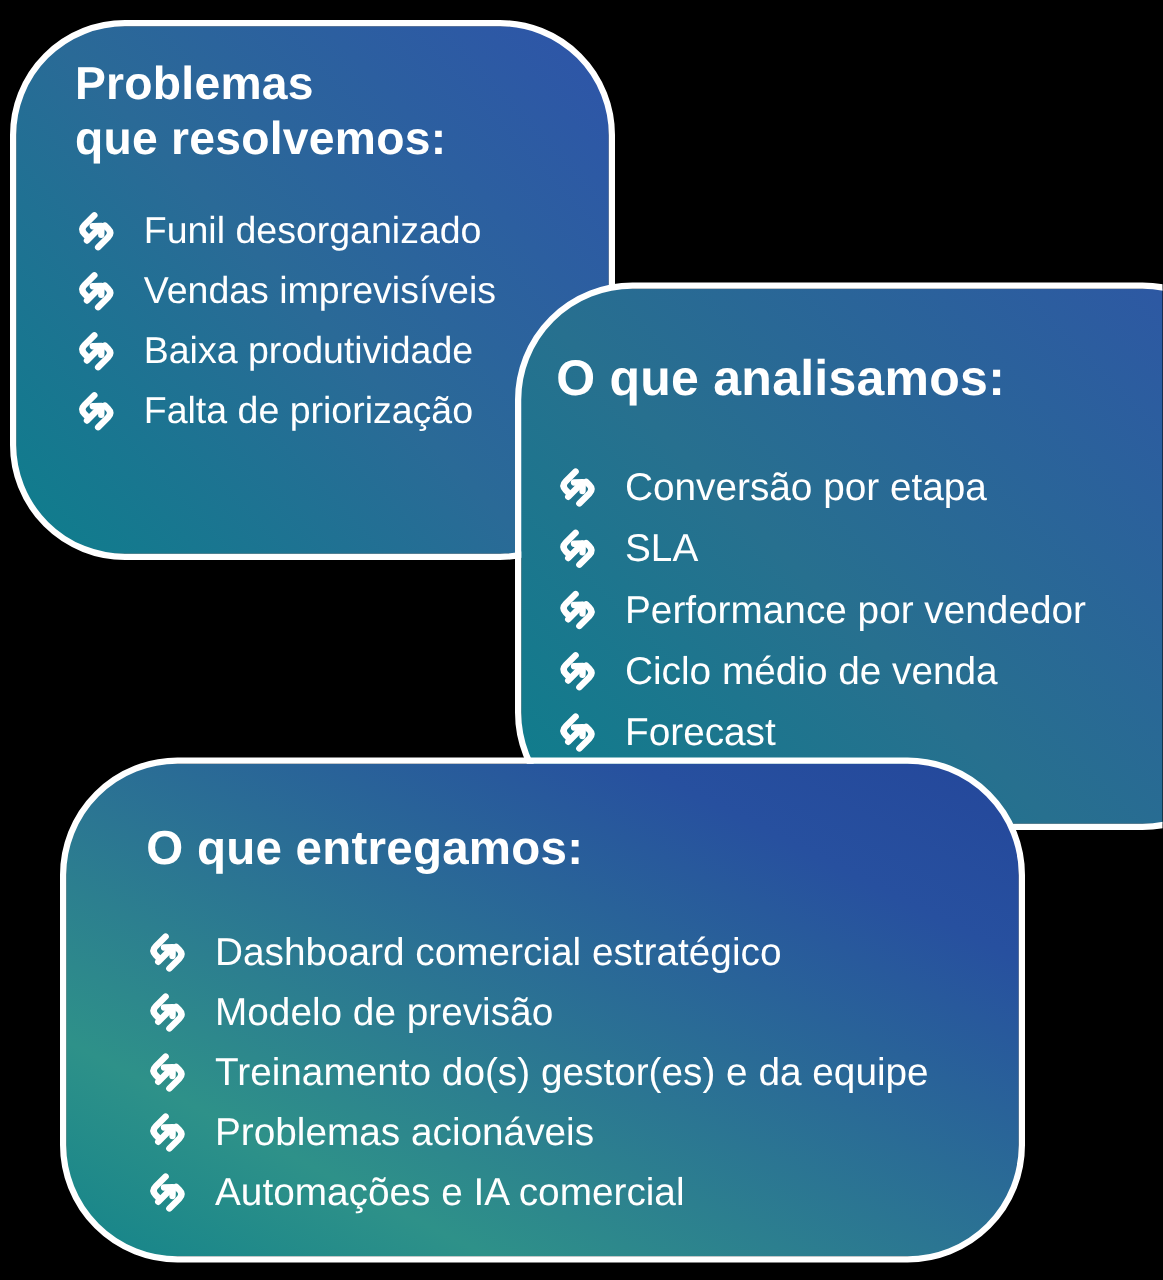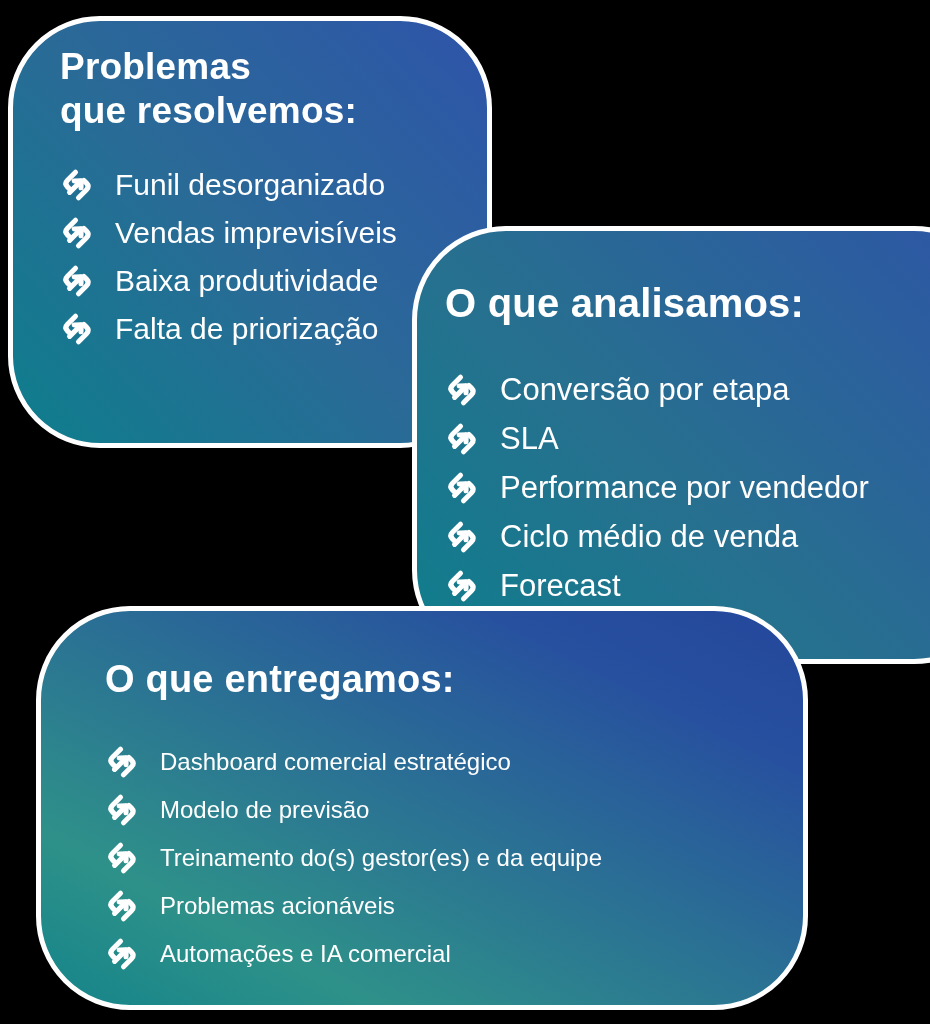--- a/index.html
+++ b/index.html
@@ -50,31 +50,31 @@
     z-index:2;
   }
   .card-analyze h2{font-size:40px;line-height:1.1;}
   .card-analyze ul{margin-top:45px;}
   .card-analyze li{height:40px;margin-bottom:9px;}
   .card-analyze .icon{width:34px;height:34px;margin-right:21px;}
   .card-analyze .item-label{font-size:31px;}
 
   
   .card-deliver{
-    left:36px;top:606px;width:772px;height:404px;
+    left:48px;top:606px;width:772px;height:404px;
     border-radius:94px;
     background:linear-gradient(27deg,#15848a 0%,#2e9189 22%,#27509f 80%,#24479b 100%);
     padding:48px 24px 4px 64px;
     z-index:3;
   }
   .card-deliver h2{font-size:38px;line-height:1.1;}
   .card-deliver ul{margin-top:41px;}
   .card-deliver li{height:40px;margin-bottom:8px;}
   .card-deliver .icon{width:34px;height:34px;margin-right:21px;}
-  .card-deliver .item-label{font-size:24px;text-align:center;}
+  .card-deliver .item-label{font-size:31px;text-align:center;}
 </style>
 </head>
 <body>
 
 <svg width="0" height="0" style="position:absolute" aria-hidden="true">
   <symbol id="icon-s-arrow" viewBox="0 0 24 24">
     <g transform="rotate(-45 12 12)" fill="none" stroke="#ffffff" stroke-width="3.6" stroke-linecap="round" stroke-linejoin="round">
       <path d="M17.6 4.9 H9.6 Q6.3 4.9 6.3 8.2 V10.8"></path>
       <path d="M6.4 19.1 H14.4 Q17.7 19.1 17.7 15.8 V13.2"></path>
       <path d="M4.6 12 H15.8"></path>

